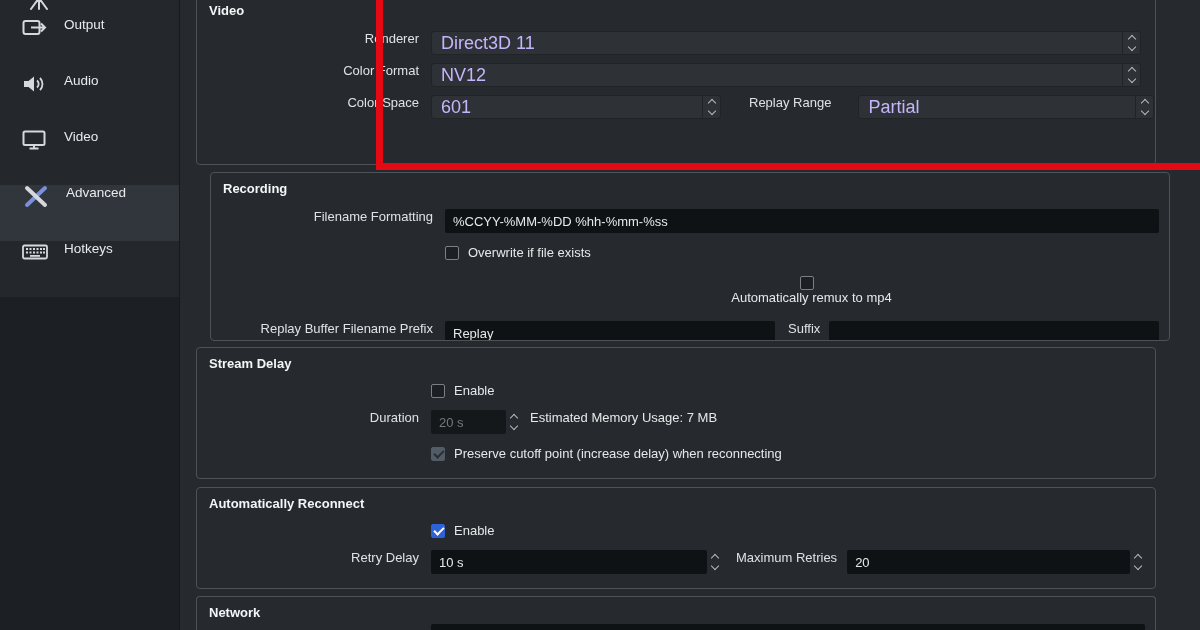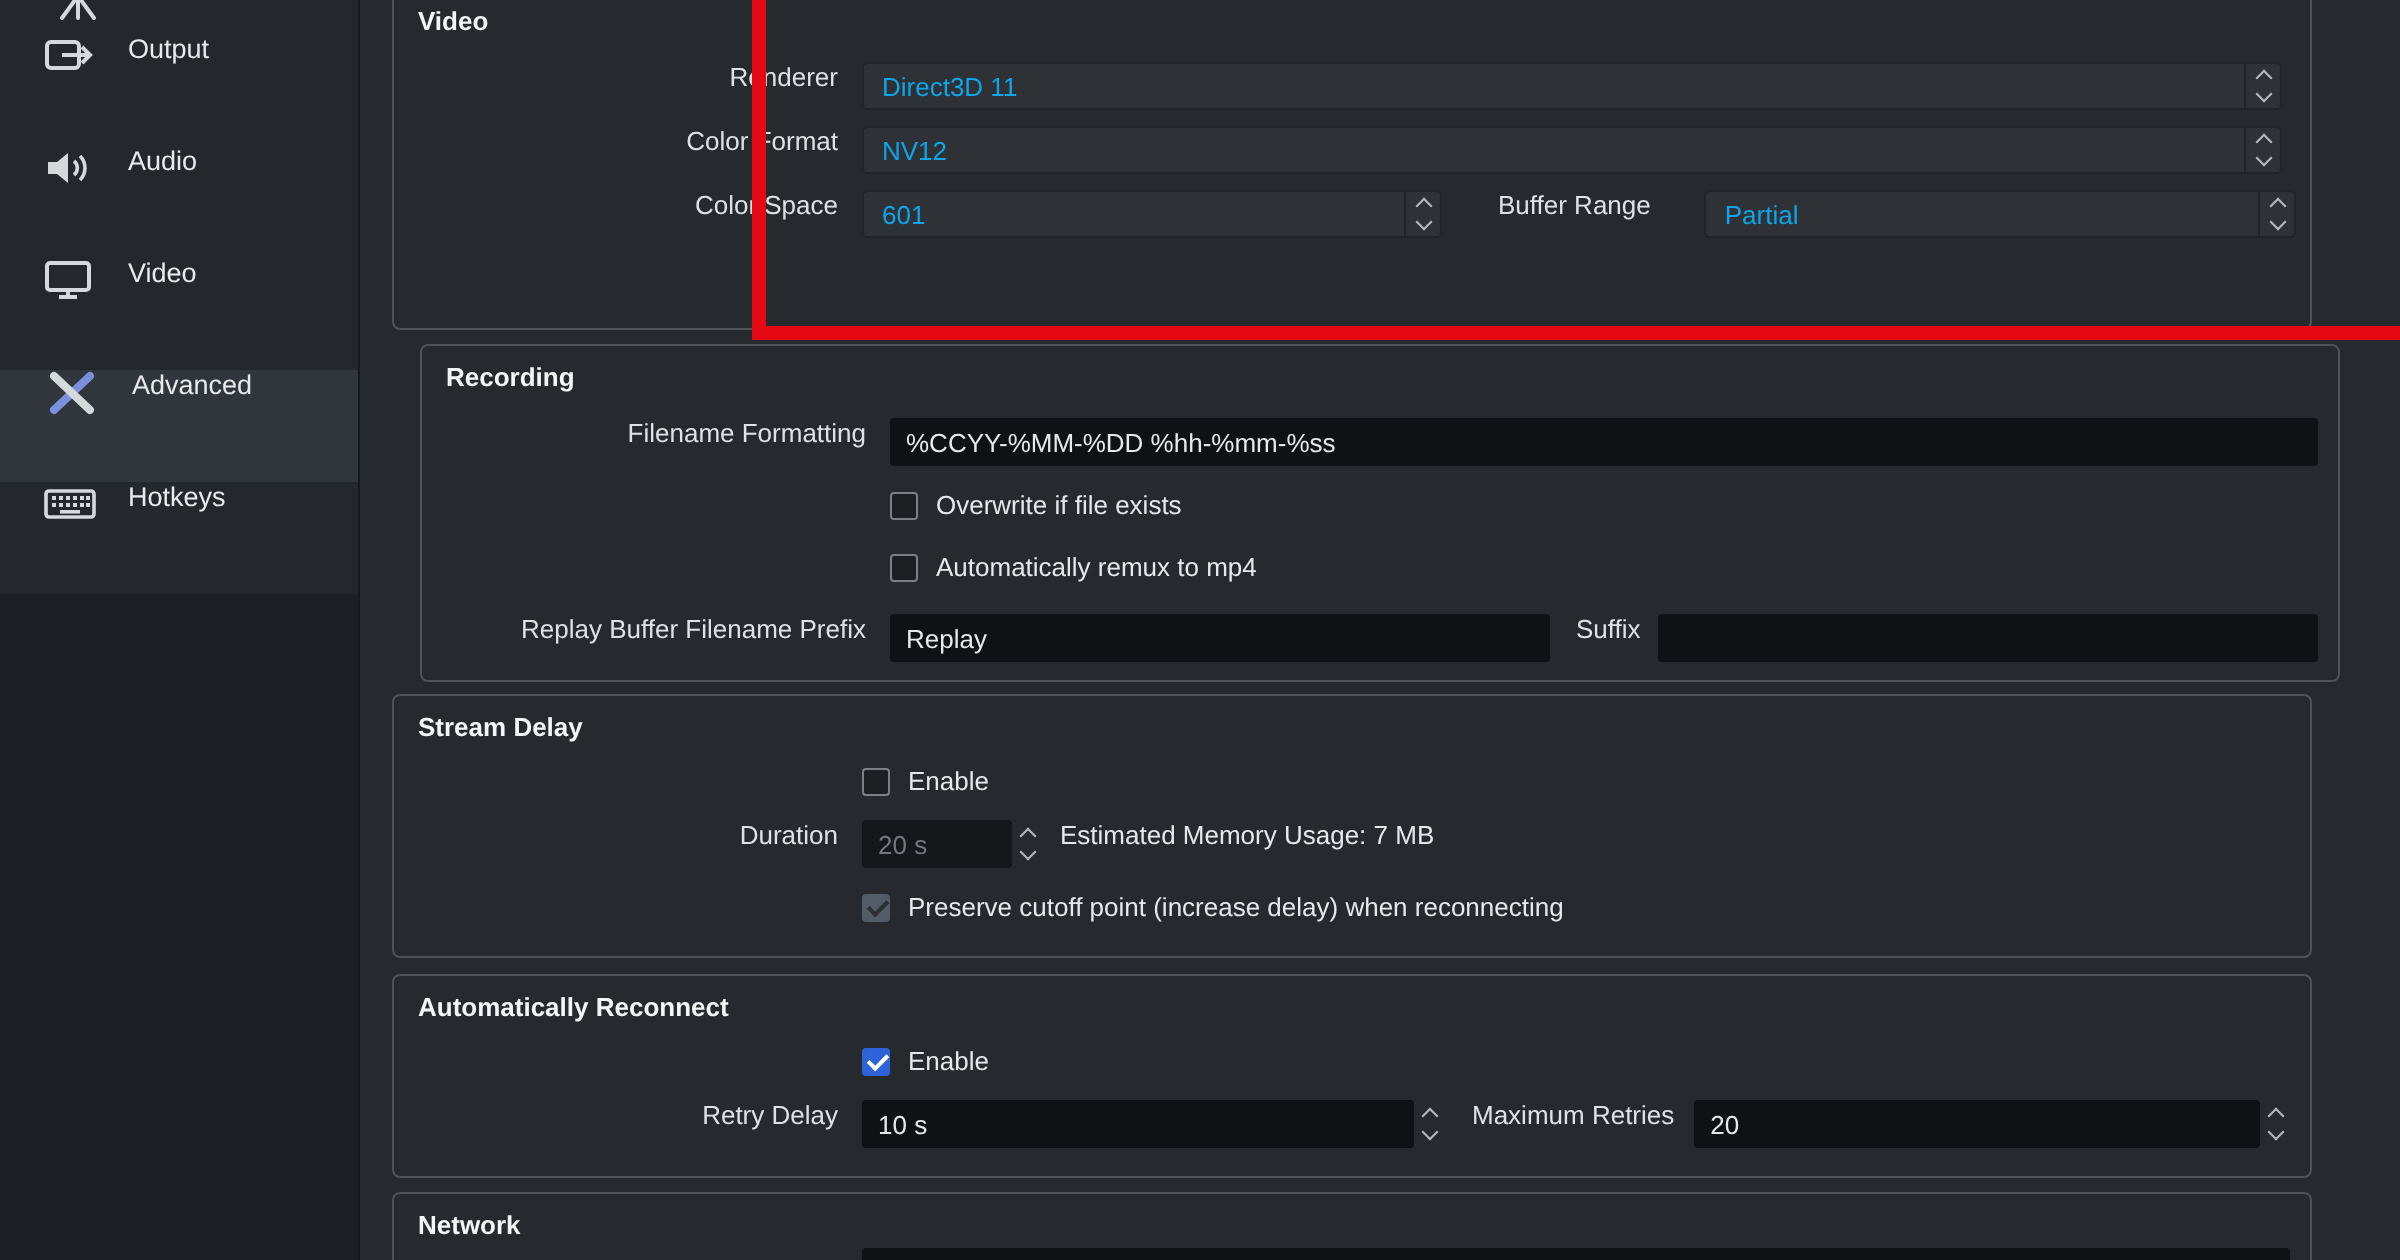--- a/index.html
+++ b/index.html
@@ -30,22 +30,22 @@
 
   .row{display:flex;align-items:flex-start;margin-top:8px;}
   .row.first{margin-top:13px;}
   .flabel{width:222px;min-width:222px;text-align:right;padding-right:12px;font-size:13px;
           color:#dfe2e5;white-space:nowrap;}
   .inline-label{font-size:13px;color:#dfe2e5;white-space:nowrap;}
 
   
   .combo{height:24px;background:#2e3236;border:1px solid #212427;border-radius:3px;
          display:flex;align-items:stretch;box-sizing:border-box;cursor:pointer;}
-  .combo-text{flex:1;display:flex;align-items:center;padding-left:9px;font-size:13px;
-              color:#0ea5e9;white-space:nowrap;overflow:hidden;}
+  .combo-text{flex:1;display:flex;align-items:center;padding-left:9px;font-size:18px;
+              color:#c4b5fd;white-space:nowrap;overflow:hidden;}
   .combo-spin{width:17px;border-left:1px solid #212427;display:flex;flex-direction:column;
               align-items:center;justify-content:center;gap:2px;background:#2e3236;
               border-radius:0 3px 3px 0;}
   .combo.wide{width:710px;}
   .combo.small{width:290px;}
   .combo.range{width:296px;}
 
   .chev{width:5px;height:5px;border-right:1.5px solid #b6babe;border-bottom:1.5px solid #b6babe;}
   .chev.up{transform:rotate(-135deg);}
   .chev.down{transform:rotate(45deg);}
@@ -57,21 +57,21 @@
   
   .spinbox{height:24px;background:#0f1214;border-radius:2px;display:flex;align-items:center;
            padding:0 8px;font-size:13px;box-sizing:border-box;color:#e6e8ea;}
   .spinbox.disabled{color:#74787c;background:#15181b;}
   .spin{display:flex;flex-direction:column;align-items:center;justify-content:center;gap:2px;
         width:16px;height:24px;cursor:pointer;}
 
   
   .chkrow{display:flex;align-items:center;margin-left:234px;}
   .chkrow.mt12{margin-top:12px;}
-  .chkrow.mt16{margin-top:16px;}
+  .chkrow.mt16{margin-top:16px;flex-direction:column;}
   .checkbox{width:14px;height:14px;border:1px solid #7c8084;border-radius:2px;background:#1d2023;
             box-sizing:border-box;flex:0 0 auto;cursor:pointer;}
   .checkbox.checked{background:#2e62d9;border-color:#2e62d9;}
   .checkbox.checked.disabled{background:#525c66;border-color:#525c66;cursor:default;}
   .check{display:block;width:8px;height:4px;border-left:2px solid #ffffff;border-bottom:2px solid #ffffff;
          transform:rotate(-45deg);margin:2.5px 0 0 2px;}
   .checked.disabled .check{border-color:#2a2e33;}
   .chklabel{margin-left:9px;font-size:13px;color:#e6e8ea;white-space:nowrap;}
 
   
@@ -183,21 +183,21 @@
 
       <div class="row">
         <span class="flabel">Color Space</span>
         <div class="combo small">
           <span class="combo-text">601</span>
           <span class="combo-spin">
               <span class="chev up"></span>
               <span class="chev down"></span>
             </span>
         </div>
-        <span class="inline-label" style="margin-left:28px;margin-right:27px;">Buffer Range</span>
+        <span class="inline-label" style="margin-left:28px;margin-right:27px;">Replay Range</span>
         <div class="combo range">
           <span class="combo-text">Partial</span>
           <span class="combo-spin">
               <span class="chev up"></span>
               <span class="chev down"></span>
             </span>
         </div>
       </div>
     </section>
 

